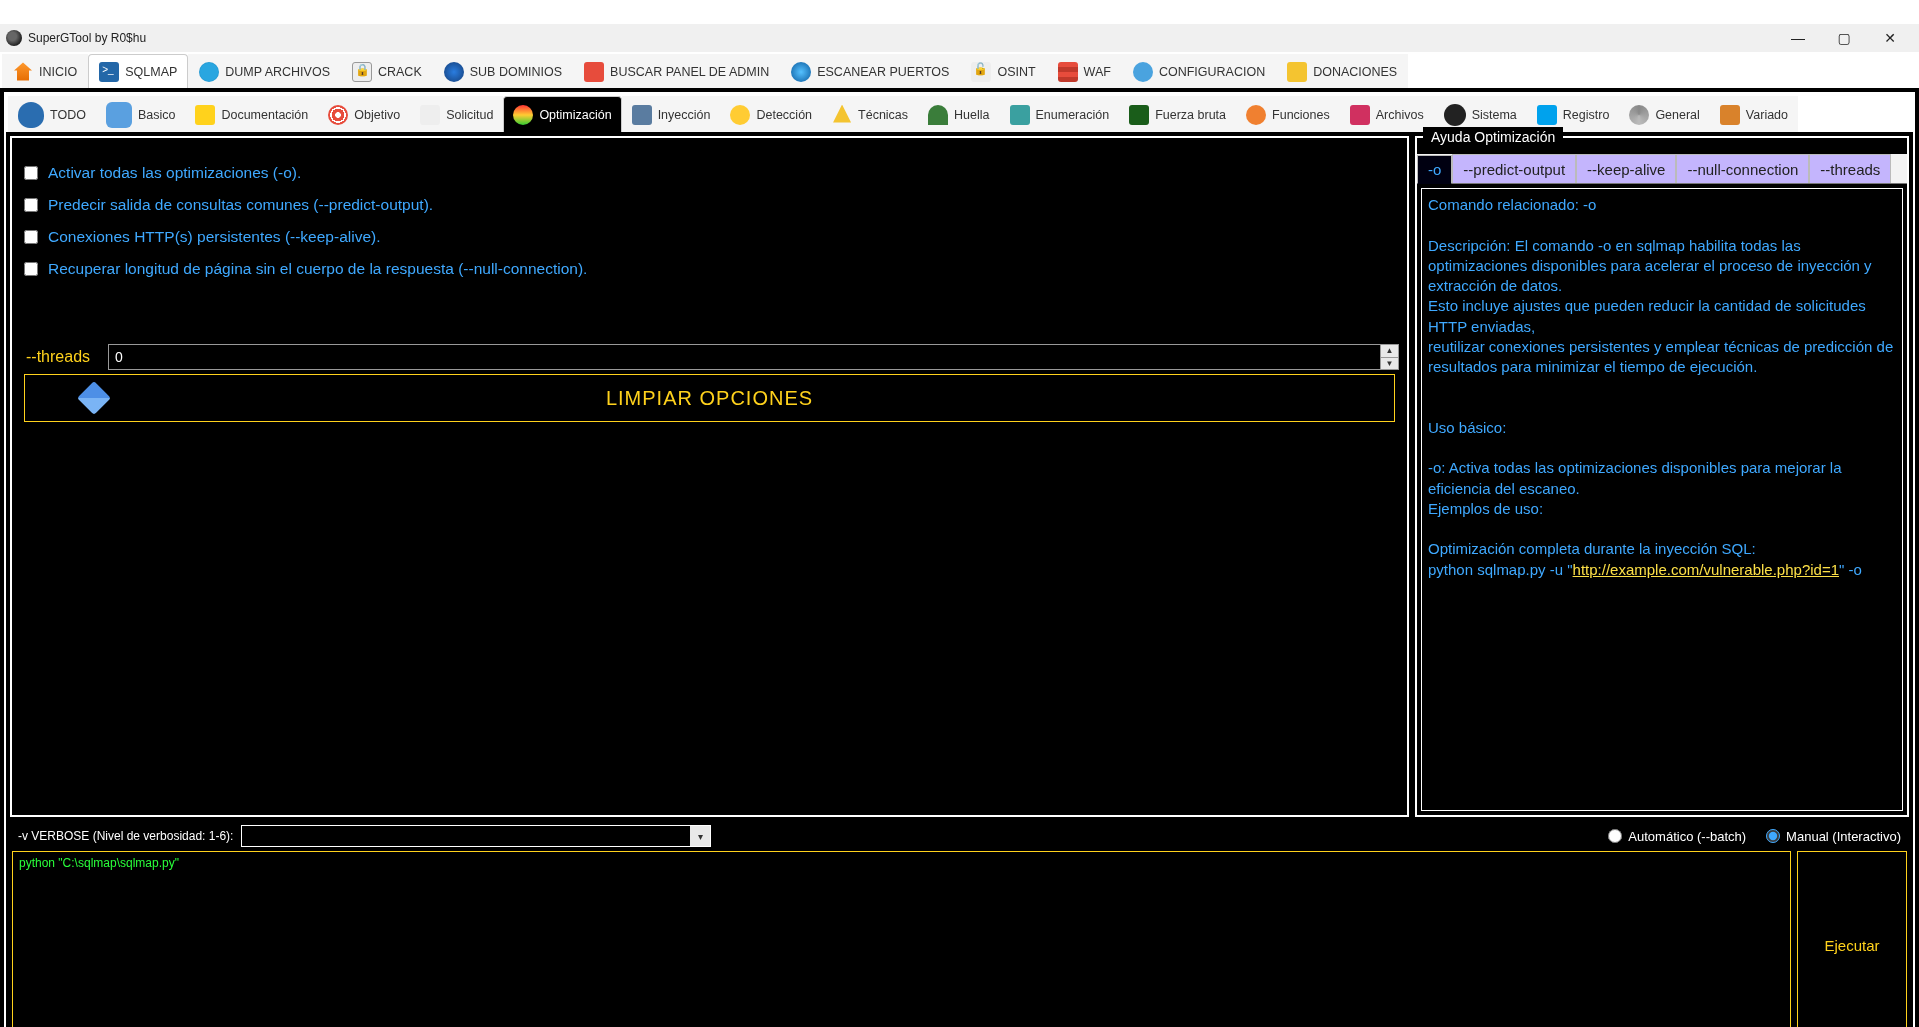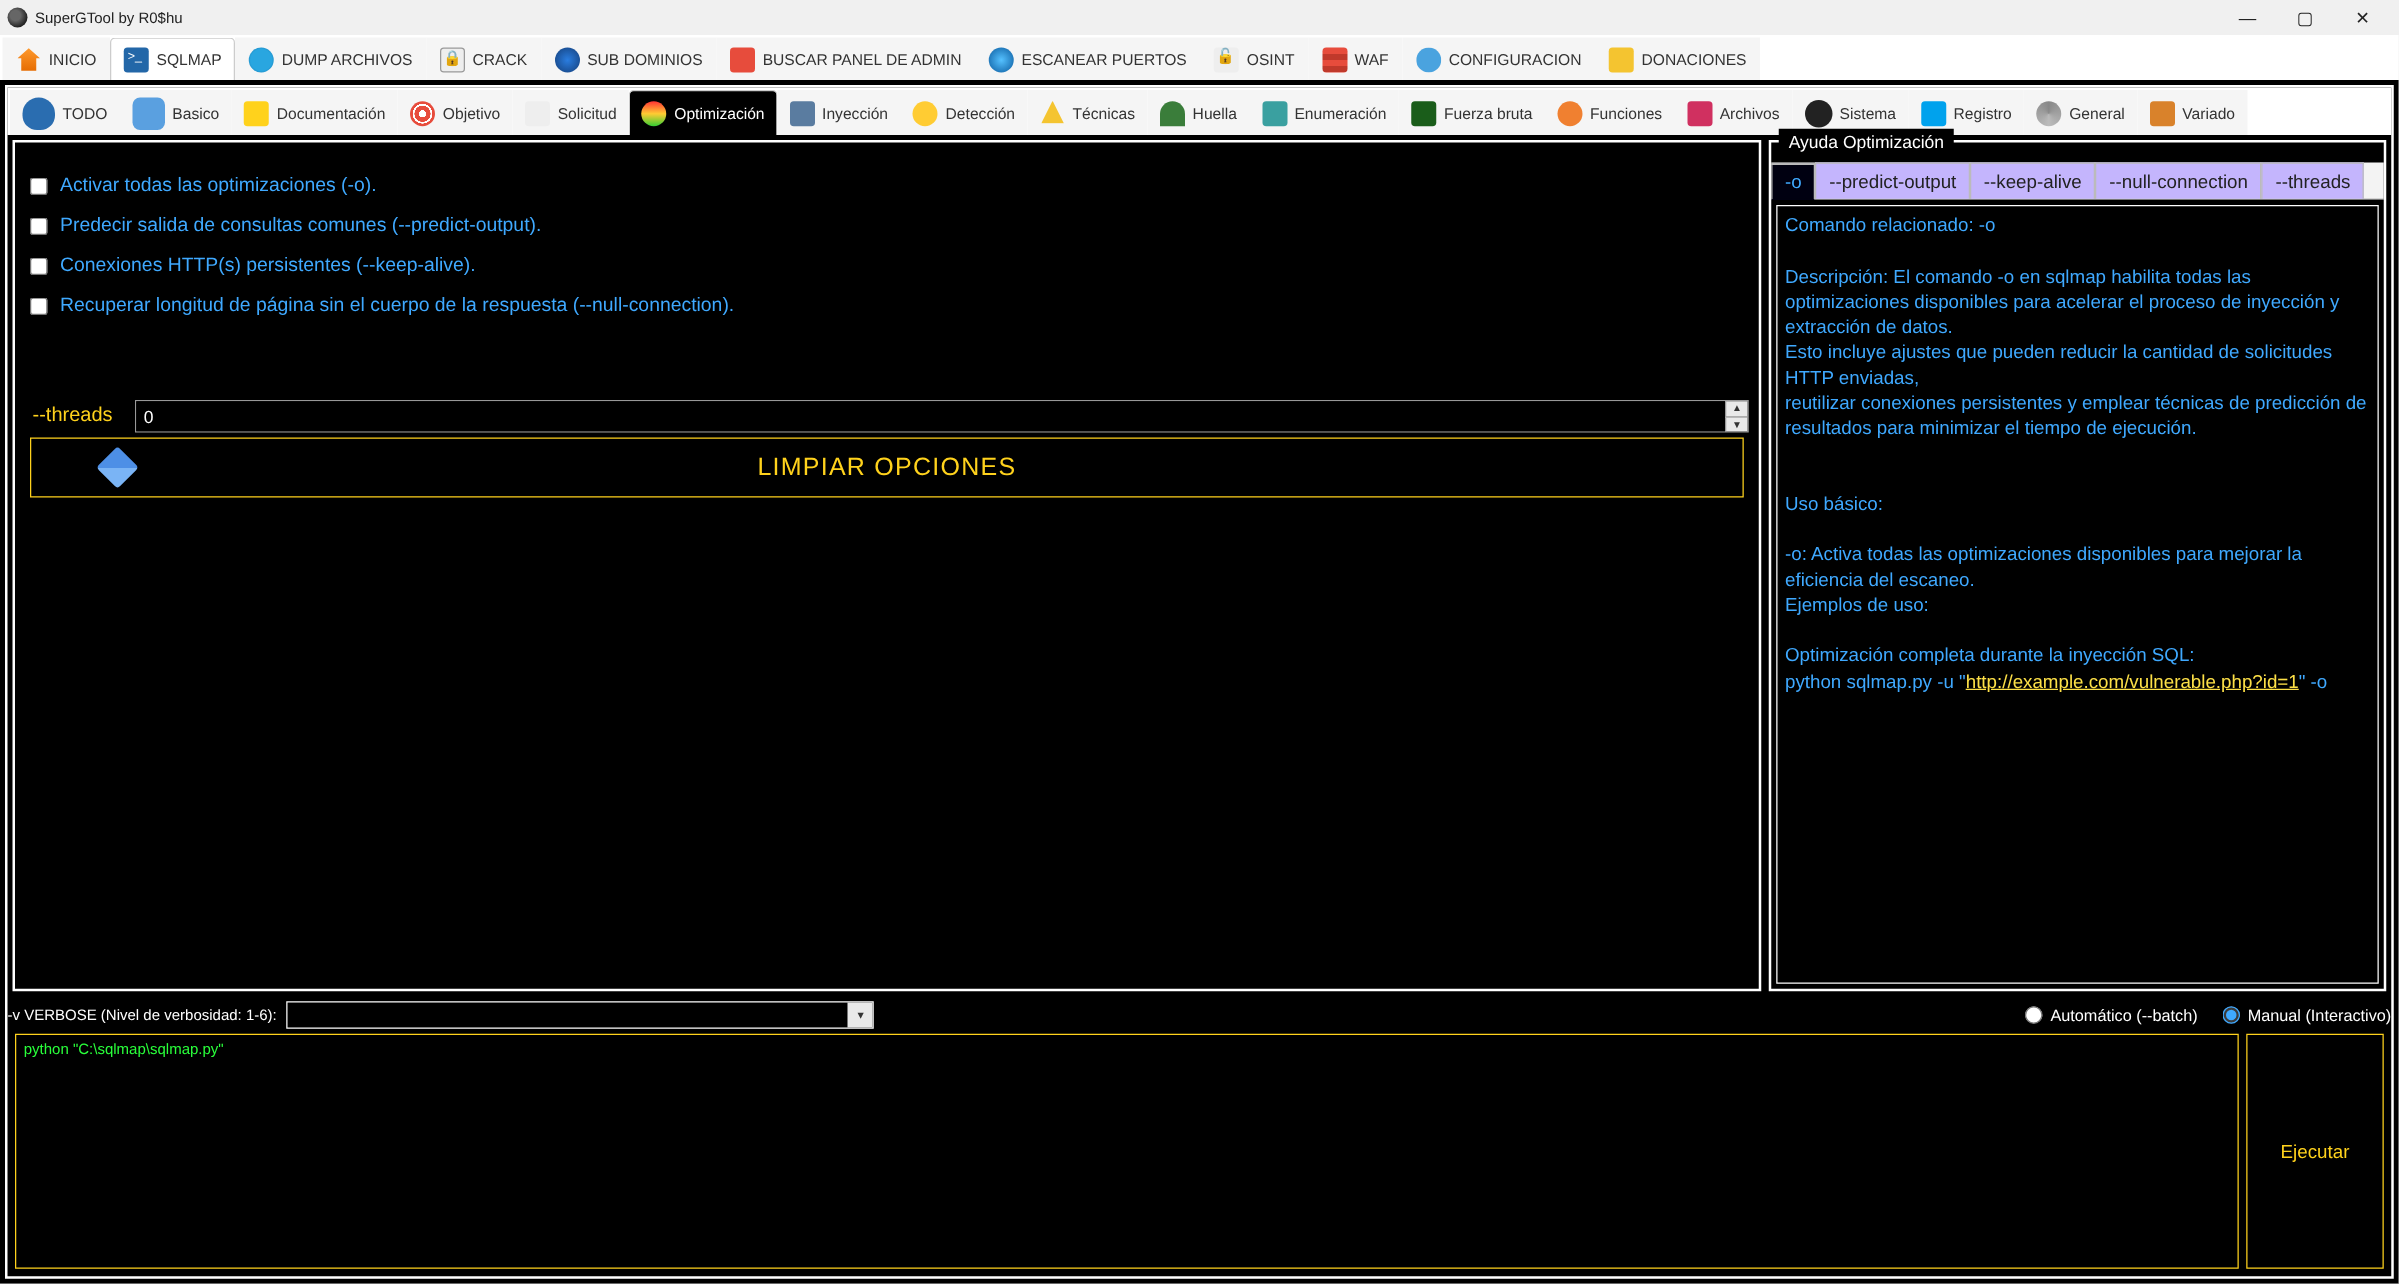--- a/index.html
+++ b/index.html
@@ -1,18 +1,18 @@
 <!DOCTYPE html>
 <html><head>
 <meta charset="utf-8">
 <style>
 * { box-sizing: border-box; margin: 0; padding: 0; font-family: "Segoe UI", Tahoma, sans-serif; }
 html, body { width: 1919px; height: 1027px; background: #fff; overflow: hidden; }
 
-.titlebar { height: 28px; background: #f0f0f0; display: flex; align-items: center; padding: 0 6px; font-size: 12px; color: #222; }
+.titlebar { height: 28px; background: #f0f0f0; display: flex; align-items: center; padding: 0 6px; font-size: 12px; color: #222; margin-top: 24px; }
 .titlebar .tb-icon { width: 16px; height: 16px; margin-right: 6px; border-radius: 50%; background: radial-gradient(circle at 40% 40%, #666 30%, #222 70%); }
 .titlebar .spacer { flex: 1; }
 .titlebar .winbtn { width: 46px; height: 28px; display: flex; align-items: center; justify-content: center; font-size: 14px; color: #222; }
 
 .main-tabs { height: 36px; background: #fff; display: flex; align-items: stretch; border-bottom: 0; padding: 2px 2px 0 2px; gap: 0; }
 .mtab { display: flex; align-items: center; gap: 6px; padding: 0 10px; font-size: 12.5px; color: #333; border: 1px solid transparent; border-bottom: none; cursor: pointer; background: #f5f5f5; }
 .mtab.active { background: #fff; border-color: #ccc; border-top-left-radius: 4px; border-top-right-radius: 4px; position: relative; z-index: 2; }
 
 .app-body { background: #000; height: calc(1027px - 28px - 36px); padding: 4px; }
 .black-frame { border: 2px solid #fff; height: 100%; display: flex; flex-direction: column; }
@@ -41,21 +41,21 @@
 
 .right-col { width: 494px; border: 2px solid #fff; display:flex; flex-direction:column; min-height:0;}
 .help-title{ color:#fff; font-size:14px; padding:2px 8px 4px 8px; background:#000; position:relative; top:-11px; left:6px; width:fit-content;}
 .right-inner{ margin-top:-6px; display:flex; flex-direction:column; flex:1; min-height:0;}
 .help-tabs{ display:flex; height:30px; background:#f3f3f3; border-bottom:1px solid #777;}
 .htab{ flex:0 0 auto; padding:0 10px; display:flex;align-items:center; font-size:15px; color:#222; border-right:1px solid #bbb; border-top:1px solid #bbb; border-left:1px solid #bbb; background:#c4b5fd; cursor:pointer;}
 .htab.active{ background:#001; color:#3fa9ff; border-bottom:1px solid #001; position:relative; top:1px;}
 .help-body{ flex:1; border:1px solid #fff; margin:4px; padding:6px 6px; color:#3fa9ff; font-size:15px; line-height:1.35; overflow-y:auto; background:#000e1a00;}
 .help-body a{ color:#fde047; text-decoration:underline;}
 
-.bottom-bar{ display:flex; align-items:center; gap:8px; padding:4px 0; }
+.bottom-bar{ display:flex; align-items:center; gap:8px; padding:4px 12px; }
 .verb-lbl{ color:#fff; font-size:12px;}
 .verb-sel{ width:470px; height:22px; background:#000; color:#fff; border:1px solid #fff; display:flex; align-items:center; padding:0 4px; font-size:12px; position:relative;}
 .verb-sel .dd{ position:absolute; right:0; top:0; width:20px; height:100%; background:#e9e9e9; color:#333; display:flex;align-items:center;justify-content:center; font-size:10px;}
 .mode-group{ margin-left:auto; display:flex; gap:20px; align-items:center; color:#fff;}
 .mode{ display:flex; align-items:center; gap:6px; font-size:13px;}
 .mode input{ accent-color:#3fa9ff; width:14px;height:14px;}
 
 .term-row{ display:flex; gap:6px; padding:0 6px 6px 6px; height:194px;}
 .terminal{ flex:1; border:1px solid #ffd21c; background:#000; color:#29ff3a; font-family: Consolas, monospace; font-size:12px; padding:4px 6px; overflow:auto;}
 .exec-btn{ width:110px; border:1px solid #ffd21c; color:#ffd21c; display:flex;align-items:center;justify-content:center; font-size:15px; cursor:pointer;}

